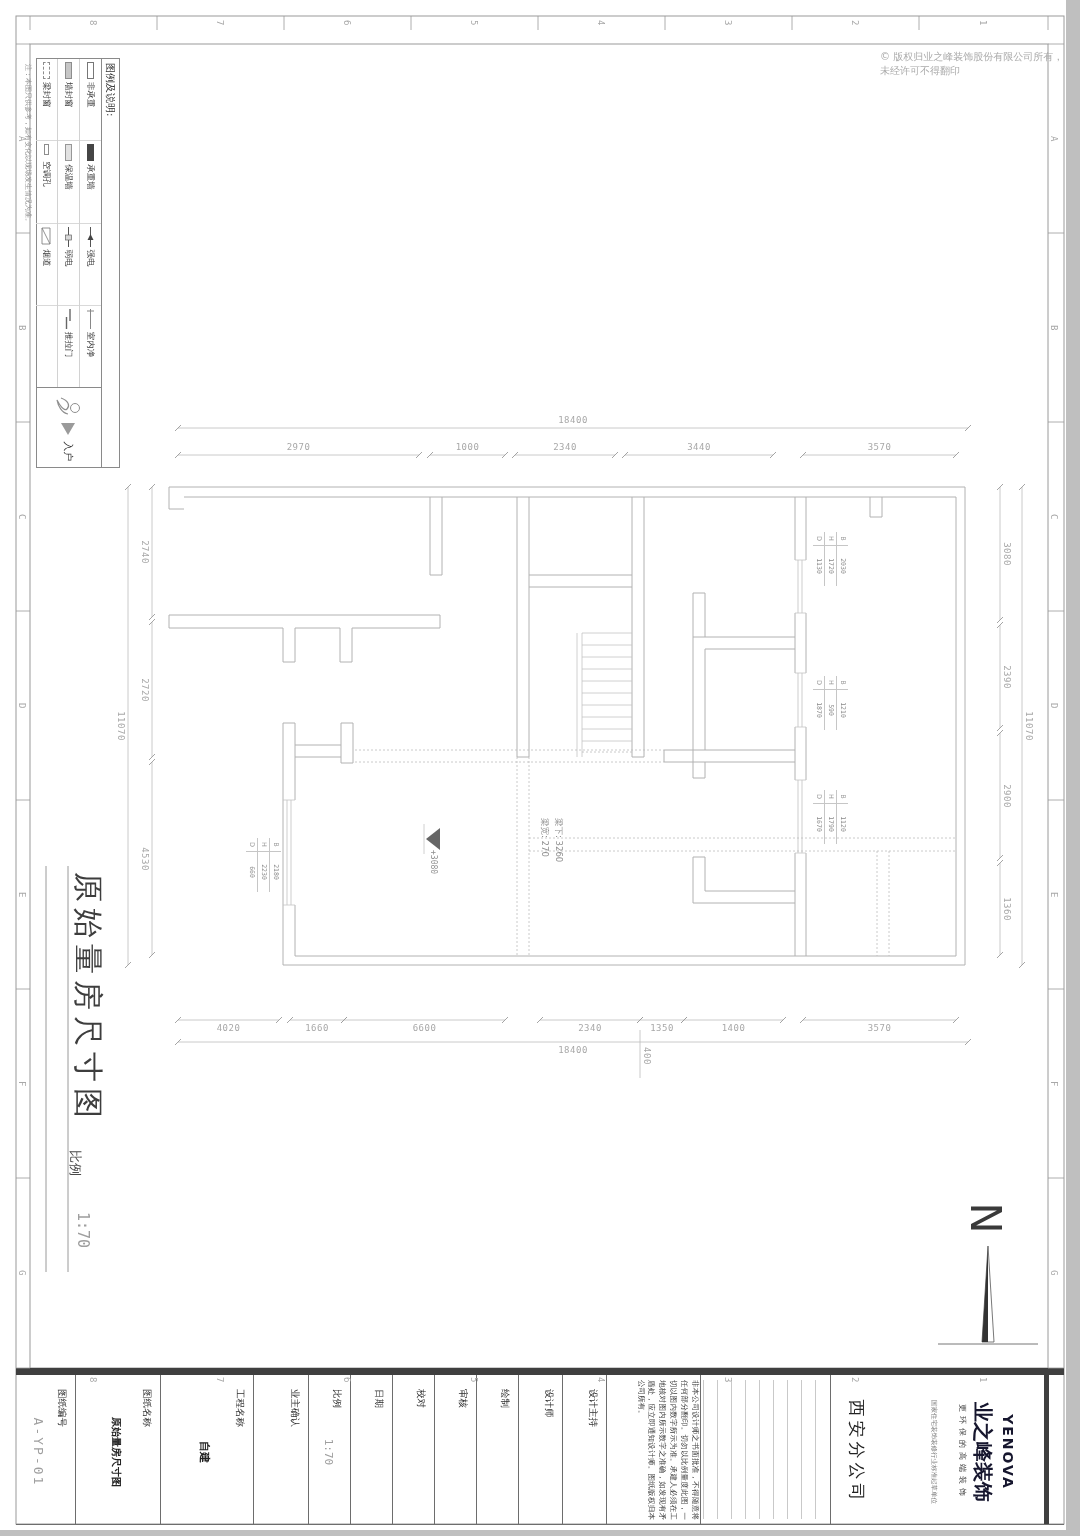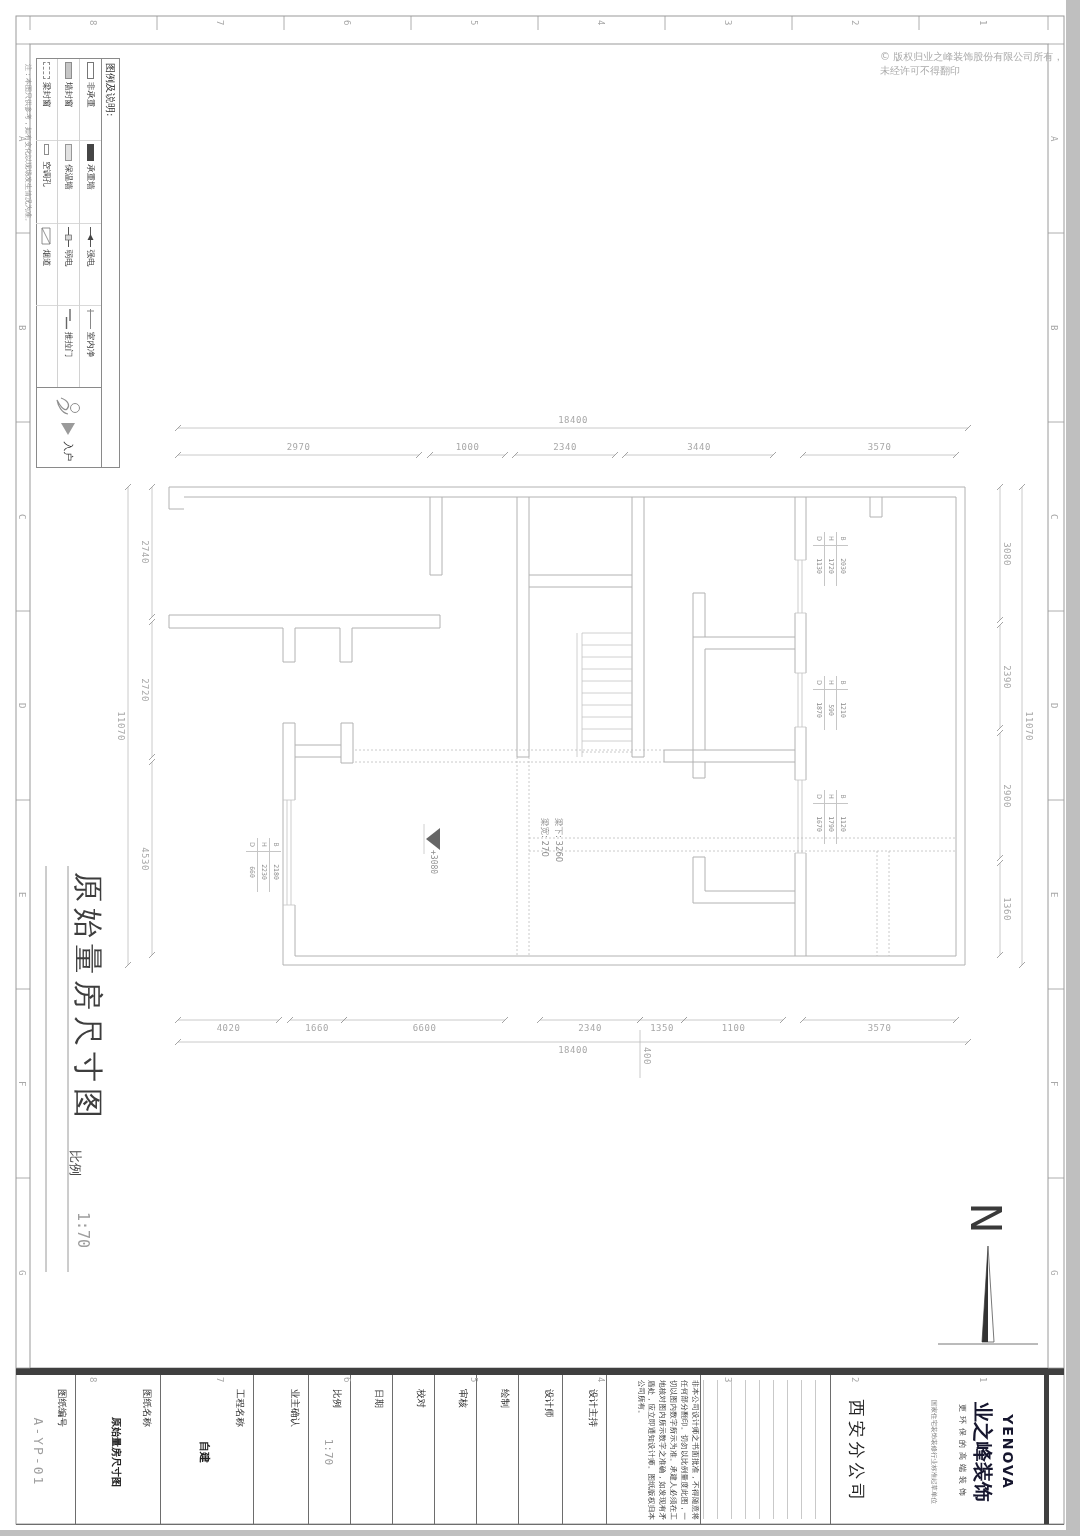--- a/index.html
+++ b/index.html
@@ -483,21 +483,21 @@
     <div class="hc dimtxt" style="left: 467.5px; top: 442px;">1000</div>
     <div class="hc dimtxt" style="left: 565px; top: 442px;">2340</div>
     <div class="hc dimtxt" style="left: 699px; top: 442px;">3440</div>
     <div class="hc dimtxt" style="left: 879.5px; top: 442px;">3570</div>
     <div class="hc dimtxt" style="left: 573px; top: 415px;">18400</div>
     <div class="hc dimtxt" style="left: 228.5px; top: 1023px;">4020</div>
     <div class="hc dimtxt" style="left: 317px; top: 1023px;">1660</div>
     <div class="hc dimtxt" style="left: 424.5px; top: 1023px;">6600</div>
     <div class="hc dimtxt" style="left: 590px; top: 1023px;">2340</div>
     <div class="hc dimtxt" style="left: 662px; top: 1023px;">1350</div>
-    <div class="hc dimtxt" style="left: 733.5px; top: 1023px;">1100</div>
+    <div class="hc dimtxt" style="left: 733.5px; top: 1023px;">1400</div>
     <div class="hc dimtxt" style="left: 879.5px; top: 1023px;">3570</div>
     <div class="hc dimtxt" style="left: 573px; top: 1045px;">18400</div>
     <div class="r90c dimtxt" style="left: 150px; top: 552px;">2740</div>
     <div class="r90c dimtxt" style="left: 150px; top: 689.5px;">2720</div>
     <div class="r90c dimtxt" style="left: 150px; top: 858.5px;">4530</div>
     <div class="r90c dimtxt" style="left: 126px; top: 726px;">11070</div>
     <div class="r90c dimtxt" style="left: 1012px; top: 553.5px;">3080</div>
     <div class="r90c dimtxt" style="left: 1012px; top: 676.5px;">2390</div>
     <div class="r90c dimtxt" style="left: 1012px; top: 795.5px;">2900</div>
     <div class="r90c dimtxt" style="left: 1012px; top: 909px;">1360</div>

